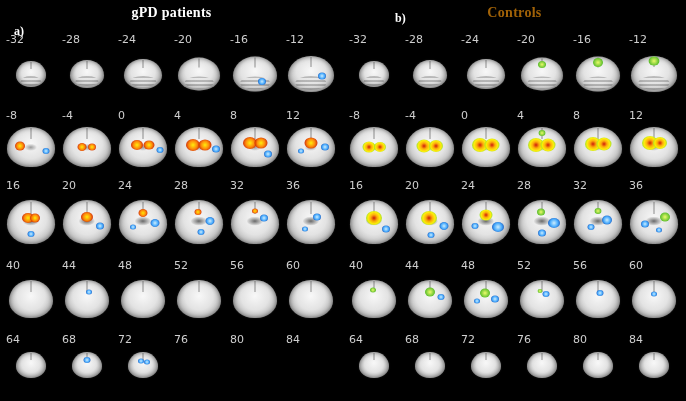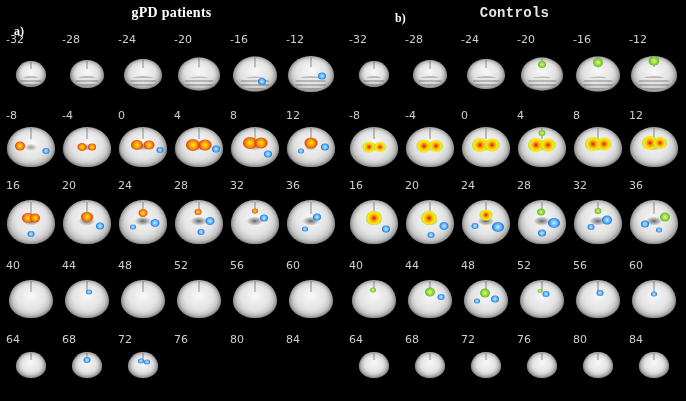--- a/index.html
+++ b/index.html
@@ -270,21 +270,21 @@
             <span class="z">80</span>
           </div>
           <div class="cell">
             <span class="z">84</span>
           </div>
         </div>
       </div>
   </section>
 
   <section class="panel" id="panelB">
-    <div class="panel-title" style="color: #e5e5e5; font-family: Liberation Mono, monospace;">Controls</div>
+    <div class="panel-title" style="color: #a16207;">Controls</div>
     <div class="panel-label">b)</div>
     <div class="grid">
         <div class="row cerebellum">
           <div class="cell">
             <span class="z">-32</span>
             <div class="brain"></div>
           </div>
           <div class="cell">
             <span class="z">-28</span>
             <div class="brain"></div>

